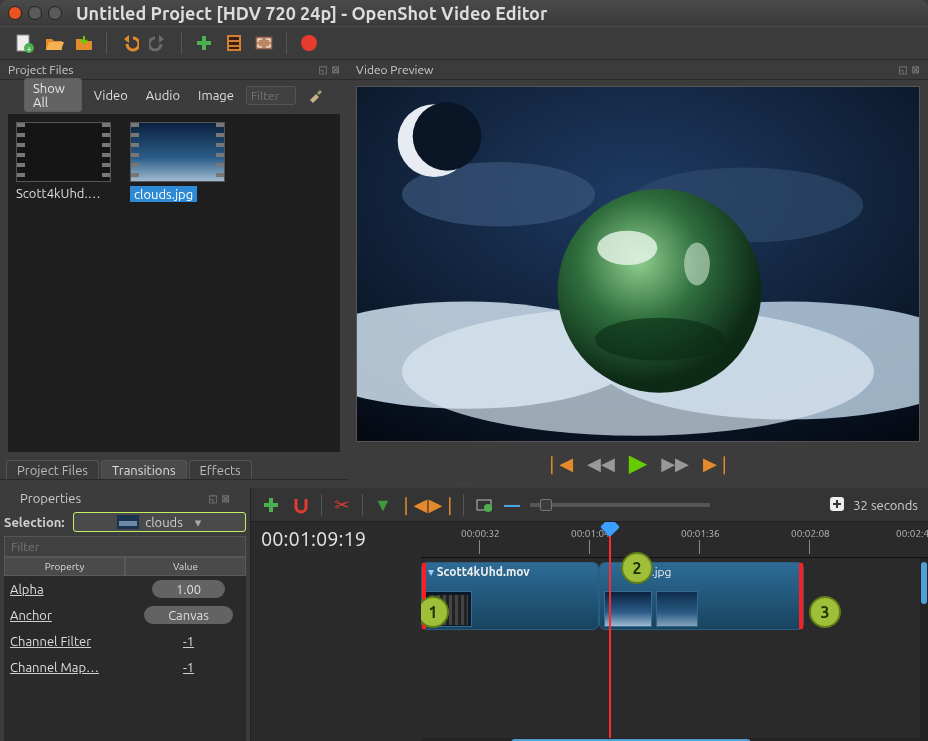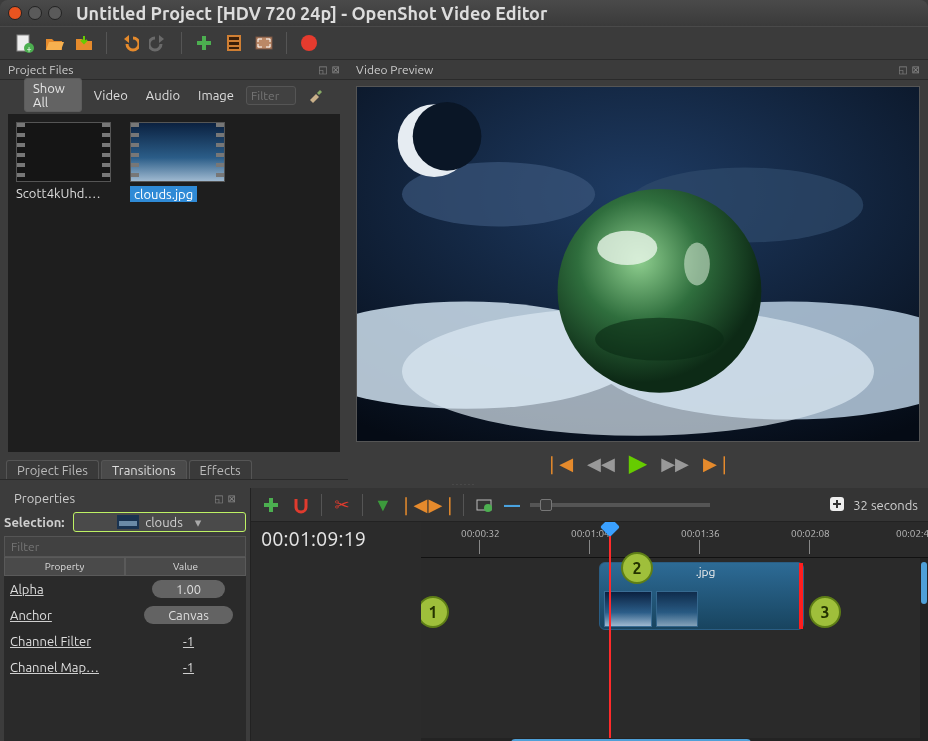--- a/index.html
+++ b/index.html
@@ -33,21 +33,21 @@
   .filmstrip .holes.r { right:0; }
   .preview-panel { flex:1; display:flex; flex-direction:column; }
   .preview-canvas { flex:1; margin:6px 8px 4px 8px; background:#000 center/cover; position:relative; border:1px solid #555;}
   .transport { height:34px; display:flex; align-items:center; justify-content:center; gap:14px; }
   .transport .tbtn { font-size:18px; }
   .tabs-row { height:24px; display:flex; align-items:flex-end; gap:2px; padding:0 6px; border-bottom:1px solid #2a2a2a;}
   .tabs-row .tab { background:#4a4a4a; padding:2px 10px; font-size:13px; border:1px solid #555; border-bottom:none; border-radius:3px 3px 0 0; color:#ddd;}
   .tabs-row .tab.inactive { background:#3a3a3a; color:#bbb;}
   .lower-row { display:flex; height: 260px; }
   .props-col { width: 250px; display:flex; flex-direction:column; }
-  .props-header { height:20px; display:flex; align-items:center; justify-content:space-between; padding:0 14px; font-size:13px; color:#ccc; }
+  .props-header { height:20px; display:flex; align-items:center; justify-content:space-between; padding:0 20px; font-size:13px; color:#ccc; }
   .sel-row { display:flex; align-items:center; gap:8px; padding:4px 4px; font-size:13px; }
   .sel-combo { flex:1; background:#4a4a4a; border:1px solid #bef264; border-radius:3px; height:20px; display:flex; align-items:center; justify-content:center; gap:6px;}
   .prop-filter { margin:0 4px; background:#414141; border:1px solid #555; color:#aaa; font-size:12px; padding:3px 6px;}
   .prop-table { flex:1; margin:0 4px; background:#2a2a2a; }
   .prop-table .hdr { display:flex; background:#4a4a4a; color:#ddd; font-size:10px;}
   .prop-table .hdr div { flex:1; text-align:center; padding:3px 0; border:1px solid #5a5a5a;}
   .prop-table .row { display:flex; height:26px; align-items:center; font-size:13px;text-decoration:underline; }
   .prop-table .row .k { flex:1; padding:0 6px; color:#ddd; }
   .prop-table .row .v { flex:1; text-align:center; color:#ddd; }
   .pill { background:#636363; border-radius:12px; padding:2px 24px; display:inline-block;}
@@ -349,24 +349,32 @@
             <div class="tline" style="left:168px"></div>
           <div class="tick" style="left:260px">00:01:36</div>
             <div class="tline" style="left:278px"></div>
           <div class="tick" style="left:370px">00:02:08</div>
             <div class="tline" style="left:388px"></div>
           <div class="tick" style="left:475px">00:02:40</div>
         </div>
 
         <div class="track-row" style="top:38px">
 
+          <div class="clip" style="left:0px; width:178px;">
+            <span style="color:#9cf">▾</span>
+            <b>Scott4kUhd.mov</b>
+            <div class="cthumb">
+                <div style="margin:3px;height:30px;background:repeating-linear-gradient(90deg,#222 0 3px,#444 3px 6px)"></div>
+              </div>
+            <div class="handle" style="left:0"></div>
+          </div>
 
           <div class="clip" style="left:178px; width:205px;">
             <span style="visibility:hidden">.</span>
-            <span style="margin-left:84px">.jpg</span>
+            <span style="margin-left:40px">.jpg</span>
             <div class="cthumb" style="left:4px;background:linear-gradient(#0b2140,#2b5d88 60%,#9fb9d0);"></div>
             <div class="cthumb" style="left:56px;width:42px;background:linear-gradient(#0b2140,#2b5d88 60%,#9fb9d0);opacity:.8"></div>
             <div class="handle" style="right:0"></div>
           </div>
         </div>
 
         <div class="track-row" style="top:118px; height:54px;">
           
         </div>
 

